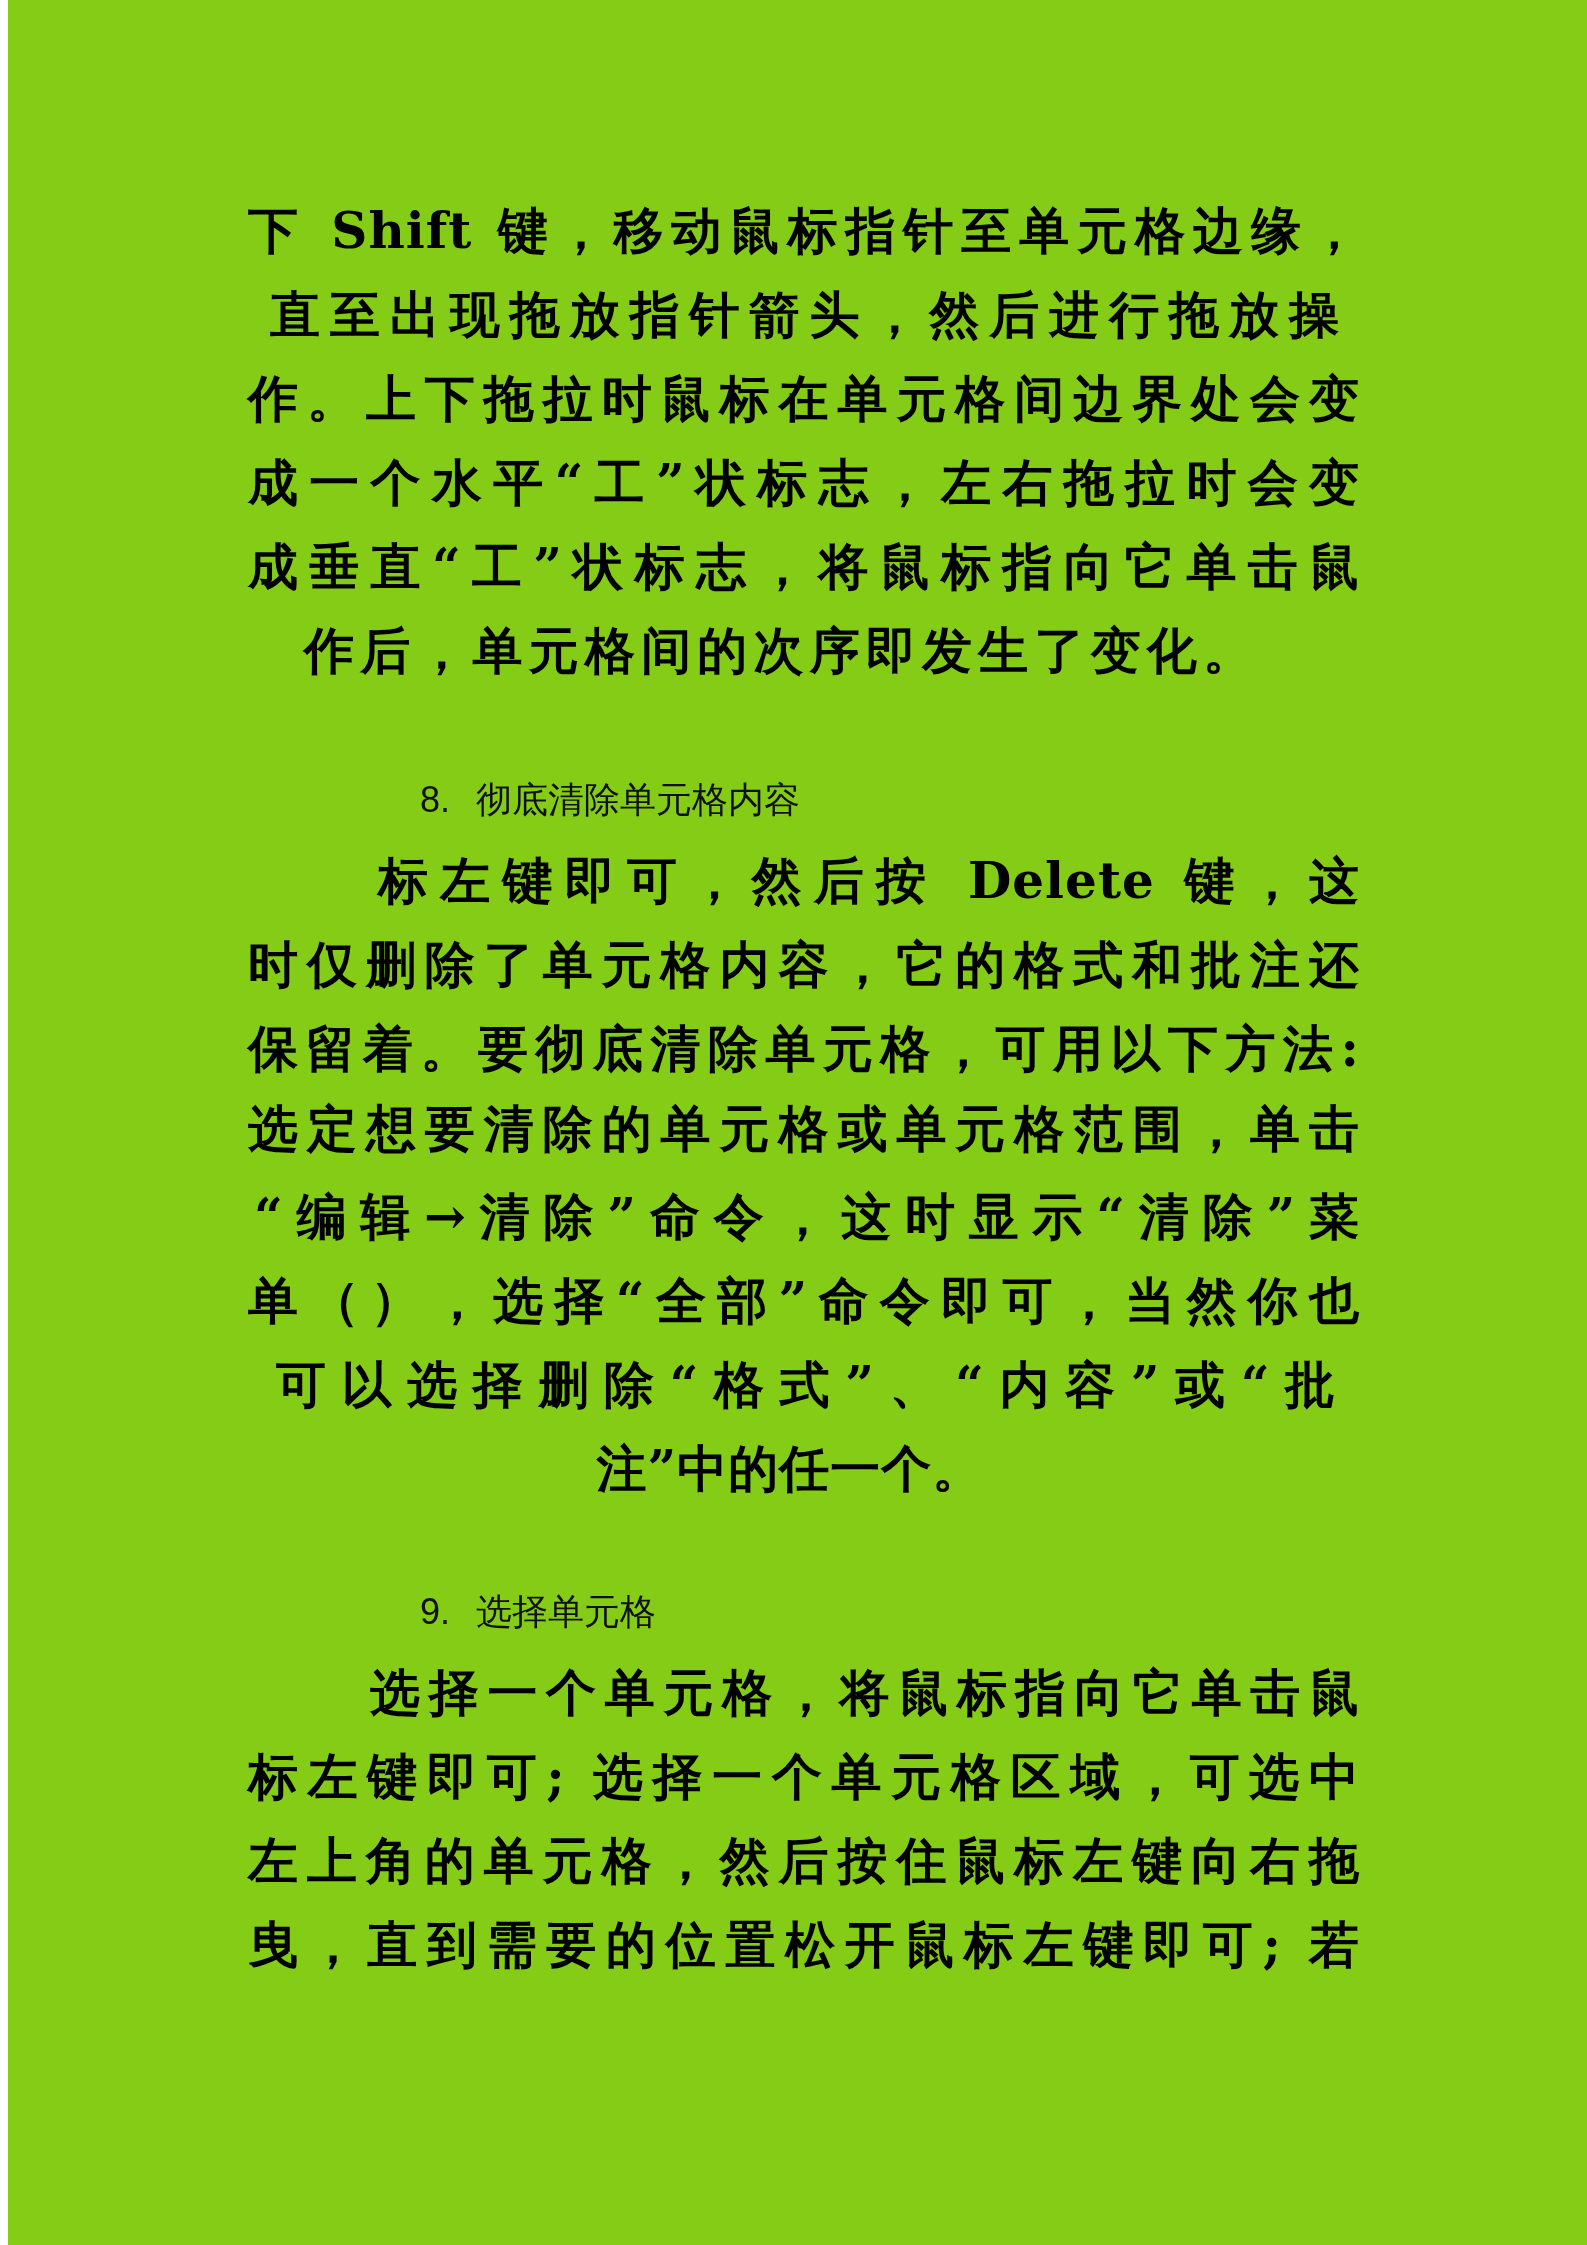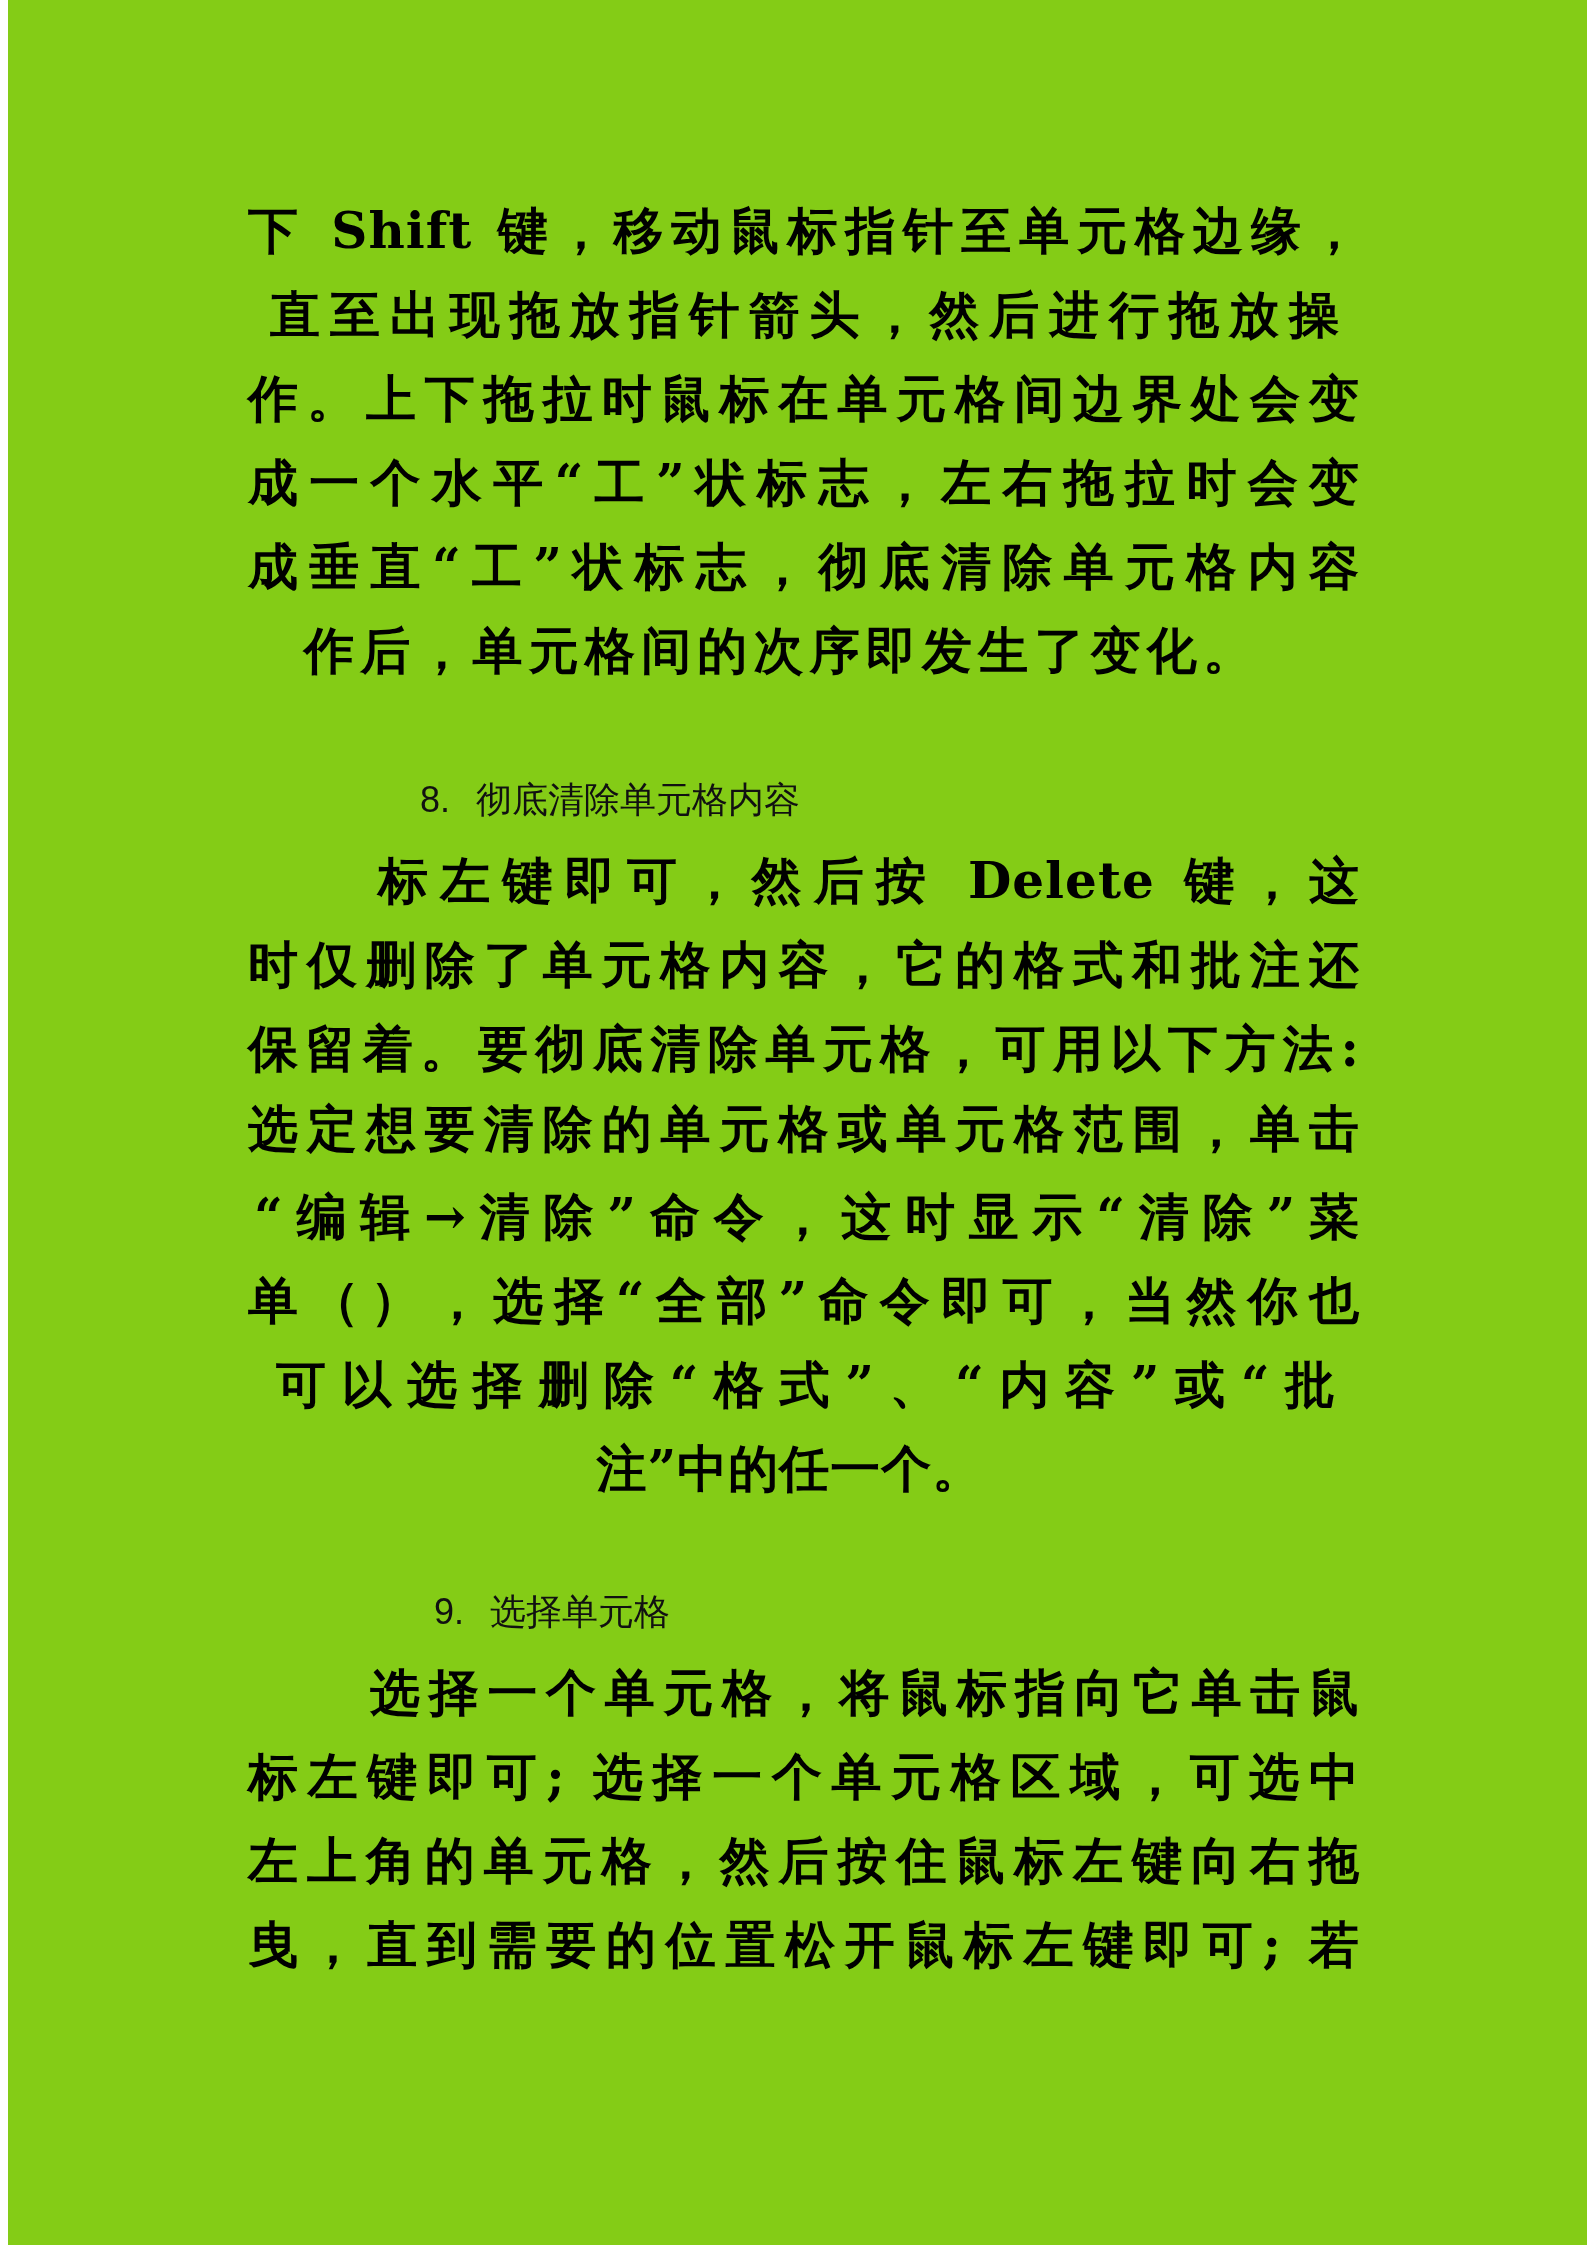--- a/index.html
+++ b/index.html
@@ -59,40 +59,40 @@
 </head>
 <body>
 
 <div class="page">
 
   <div>
     <div class="body-line" style="top:196px;">下 Shift 键，移动鼠标指针至单元格边缘，</div>
     <div class="body-line" style="top:280px; left:262px; width:1070px;">直至出现拖放指针箭头，然后进行拖放操</div>
     <div class="body-line" style="top:364px;">作。上下拖拉时鼠标在单元格间边界处会变</div>
     <div class="body-line" style="top:448px;">成一个水平“工”状标志，左右拖拉时会变</div>
-    <div class="body-line" style="top:532px;">成垂直“工”状标志，彻底清除单元格内容</div>
+    <div class="body-line" style="top:532px;">成垂直“工”状标志，将鼠标指向它单击鼠</div>
     <div class="body-line" style="top:616px; left:296px; width:950px;">作后，单元格间的次序即发生了变化。</div>
   </div>
 
   <div class="heading" style="top:780px;">
     <span class="num">8.</span><span>彻底清除单元格内容</span>
   </div>
 
   <div>
     <div class="body-line" style="top:846px; left:370px; width:982px;">标左键即可，然后按 Delete 键，这</div>
     <div class="body-line" style="top:930px;">时仅删除了单元格内容，它的格式和批注还</div>
     <div class="body-line" style="top:1014px;">保留着。要彻底清除单元格，可用以下方法:</div>
     <div class="body-line" style="top:1098px;font-family:Liberation Mono, monospace;">选定想要清除的单元格或单元格范围，单击</div>
     <div class="body-line" style="top:1182px; left:246px; width:1106px;">“编辑→清除”命令，这时显示“清除”菜</div>
     <div class="body-line" style="top:1266px;">单（），选择“全部”命令即可，当然你也</div>
     <div class="body-line" style="top:1350px; left:268px; width:1060px;">可以选择删除“格式”、“内容”或“批</div>
     <div class="body-line center" style="top:1434px; left:562px; width:440px;">注”中的任一个。</div>
   </div>
 
-  <div class="heading" style="top:1592px;margin-left:14px;">
+  <div class="heading" style="top:1592px;">
     <span class="num">9.</span><span>选择单元格</span>
   </div>
 
   <div>
     <div class="body-line" style="top:1658px; left:362px; width:990px;">选择一个单元格，将鼠标指向它单击鼠</div>
     <div class="body-line" style="top:1742px;">标左键即可; 选择一个单元格区域，可选中</div>
     <div class="body-line" style="top:1826px;">左上角的单元格，然后按住鼠标左键向右拖</div>
     <div class="body-line" style="top:1910px;">曳，直到需要的位置松开鼠标左键即可; 若</div>
   </div>
 

